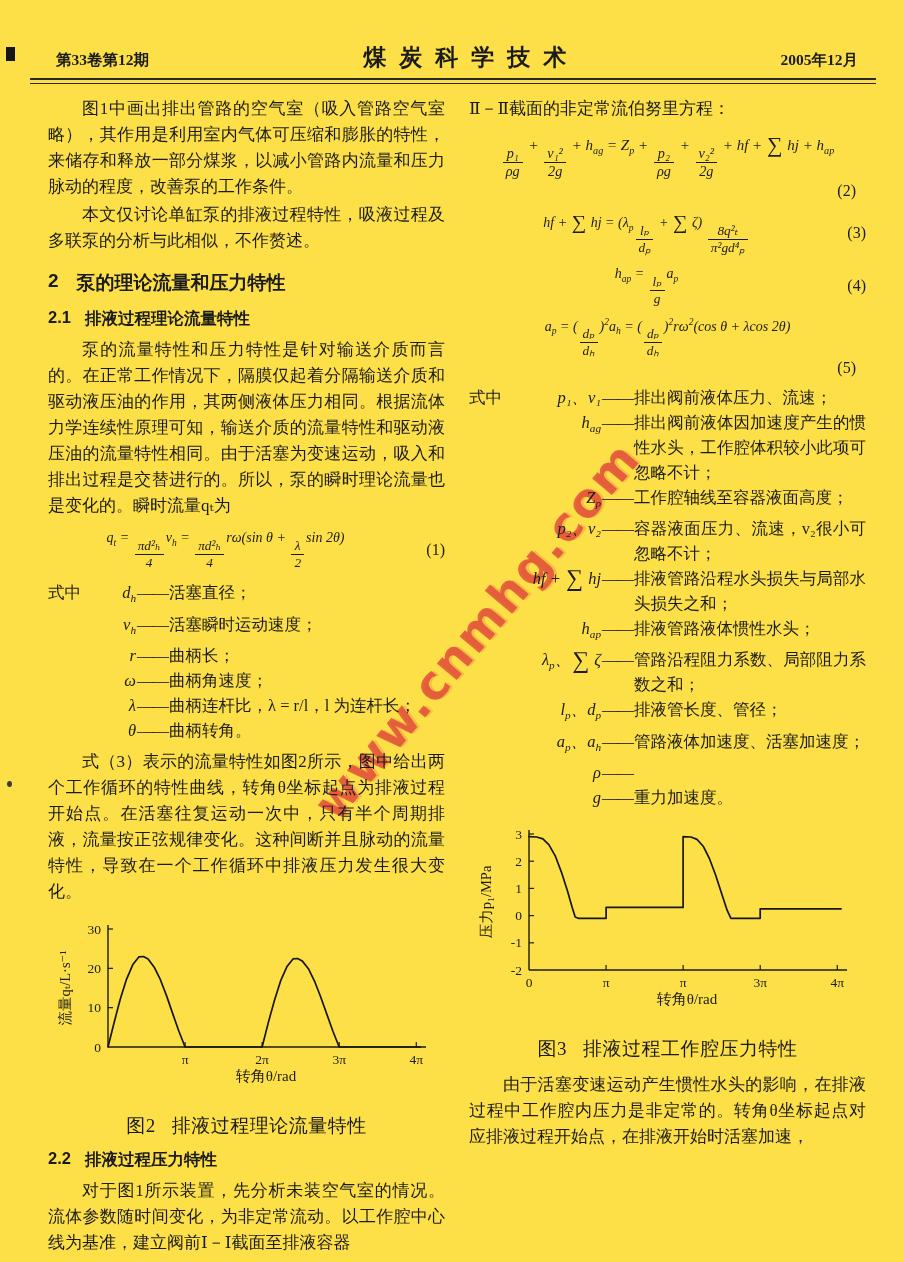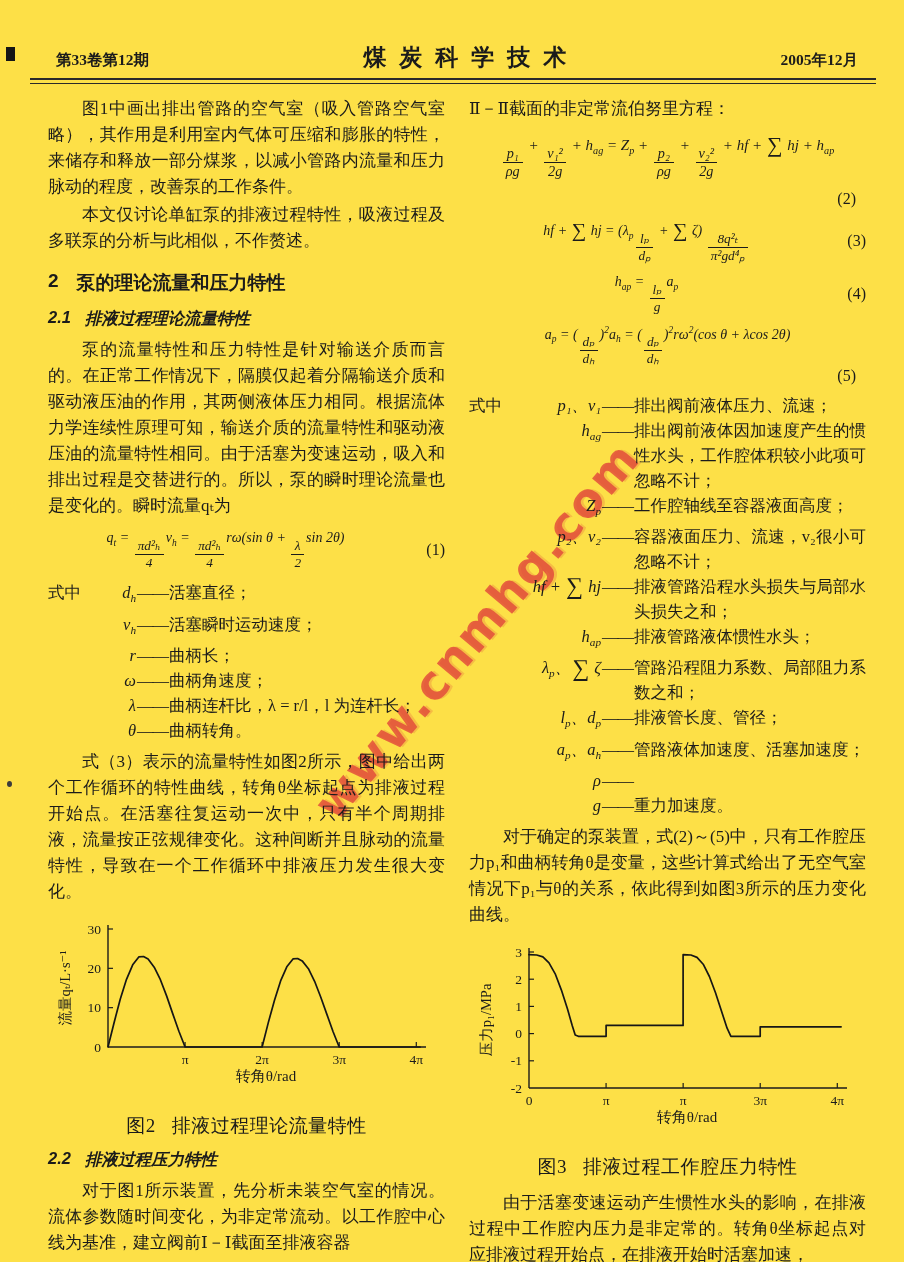--- a/index.html
+++ b/index.html
@@ -22,21 +22,21 @@
   
   .columns {position:absolute; top:96px; left:48px; right:38px; display:flex; gap:24px;}
   .col {width:397px; flex:none;}
 
   p.body {font-size:17px; line-height:26px; text-align:justify; margin:0 0 2px 0; text-indent:2em;}
   p.noindent {text-indent:0;}
 
   .sec-h2 {font-family:"Liberation Sans","DejaVu Sans",sans-serif; font-weight:bold;
     font-size:19px; margin:16px 0 12px 0; display:flex; gap:18px;}
   .sec-h3 {font-family:"Liberation Sans","DejaVu Sans",sans-serif; font-weight:bold;
-    font-size:16.5px; margin:10px 0 7px 0; display:flex; gap:14px;font-style:italic;}
+    font-size:16.5px; margin:10px 0 7px 0; display:flex; gap:14px;}
 
   
   .equation {display:flex; align-items:center; margin:10px 0; }
   .eq-body {flex:1; text-align:center; font-style:italic; font-size:14px; line-height:1.25;}
   .equation.small .eq-body {font-size:15px;}
   .eq-num {font-style:normal; width:42px; text-align:right; font-size:16px; flex:none;}
   .eq-num-below {text-align:right; font-size:16px; padding-right:10px; margin:-2px 0 8px 0;}
   .frac {display:inline-flex; flex-direction:column; text-align:center;
     vertical-align:-0.6em; line-height:1.18; margin:0 2px; font-size:0.95em;}
   .frac .fn {border-bottom:1.1px solid #1b1b1b; padding:0 3px;}
@@ -196,21 +196,21 @@
         <span>排液过程压力特性</span>
       </div>
 
       <p class="body">对于图1所示装置，先分析未装空气室的情况。流体参数随时间变化，为非定常流动。以工作腔中心线为基准，建立阀前Ⅰ－Ⅰ截面至排液容器</p>
     </div>
 
     <div class="col">
 
       <p class="body noindent">Ⅱ－Ⅱ截面的非定常流伯努里方程：</p>
 
-      <div class="equation small" style="margin-bottom:12px;">
+      <div class="equation small" style="margin-bottom:4px;">
         <div class="eq-body"><span class="frac">
               <span class="fn">p₁</span>
               <span class="fd">ρg</span>
             </span> + <span class="frac">
               <span class="fn">v₁²</span>
               <span class="fd">2g</span>
             </span> + h<sub>ag</sub> = Z<sub>p</sub> + <span class="frac">
               <span class="fn">p₂</span>
               <span class="fd">ρg</span>
             </span> + <span class="frac">
@@ -311,21 +311,20 @@
           <span class="def-dash">——</span>
         </div>
         <div class="def-row">
           <span class="def-lead"></span>
           <span class="def-term">g</span>
           <span class="def-dash">——</span>
           <span class="def-desc">重力加速度。</span>
         </div>
       </div>
 
-      <p class="body">对于确定的泵装置，式(2)～(5)中，只有工作腔压力p₁和曲柄转角θ是变量，这些计算式给出了无空气室情况下p₁与θ的关系，依此得到如图3所示的压力变化曲线。</p>
 
       <div class="figure">
         <svg width="382" height="186">
             <line x1="52" y1="146" x2="52" y2="6" stroke="#1b1b1b" stroke-width="1.4"></line>
             <line x1="52" y1="146" x2="370" y2="146" stroke="#1b1b1b" stroke-width="1.4"></line>
             <text x="45" y="150.5" text-anchor="end" font-size="13.5">-2</text>
             <line x1="52" y1="118.8" x2="57" y2="118.8" stroke="#1b1b1b" stroke-width="1.2"></line>
             <text x="45" y="123.3" text-anchor="end" font-size="13.5">-1</text>
             <line x1="52" y1="91.6" x2="57" y2="91.6" stroke="#1b1b1b" stroke-width="1.2"></line>
             <text x="45" y="96.1" text-anchor="end" font-size="13.5">0</text>

